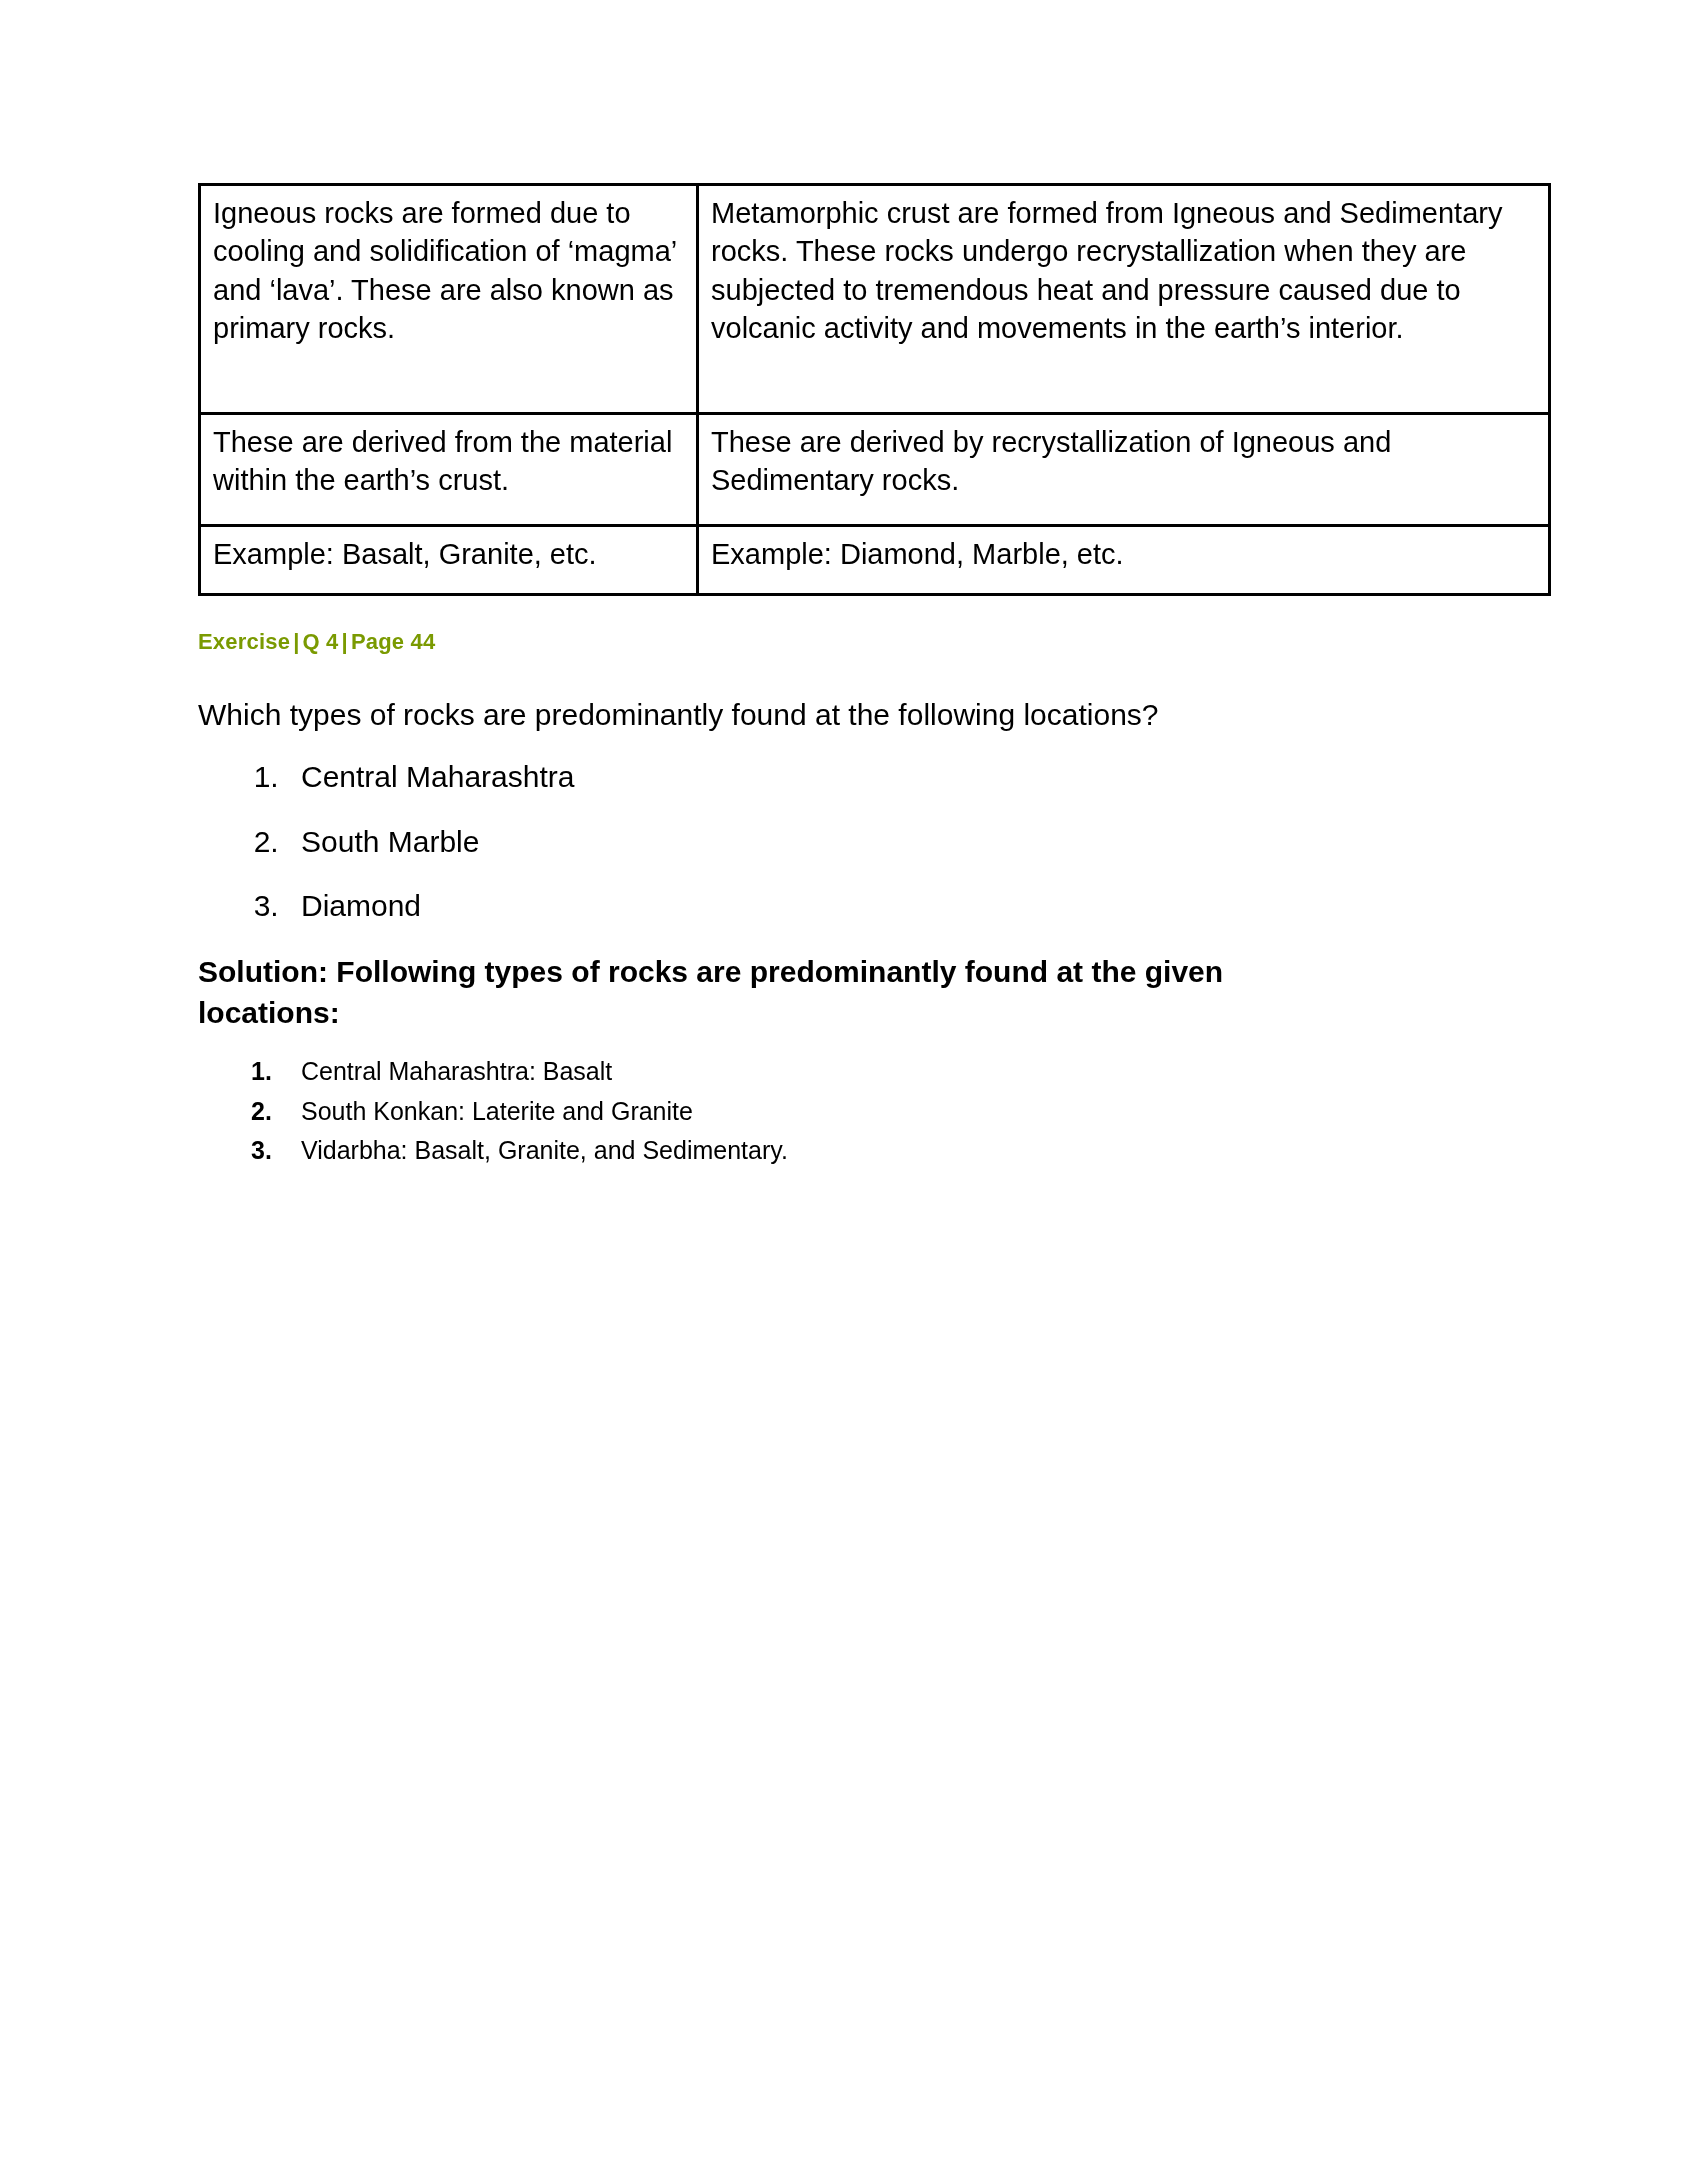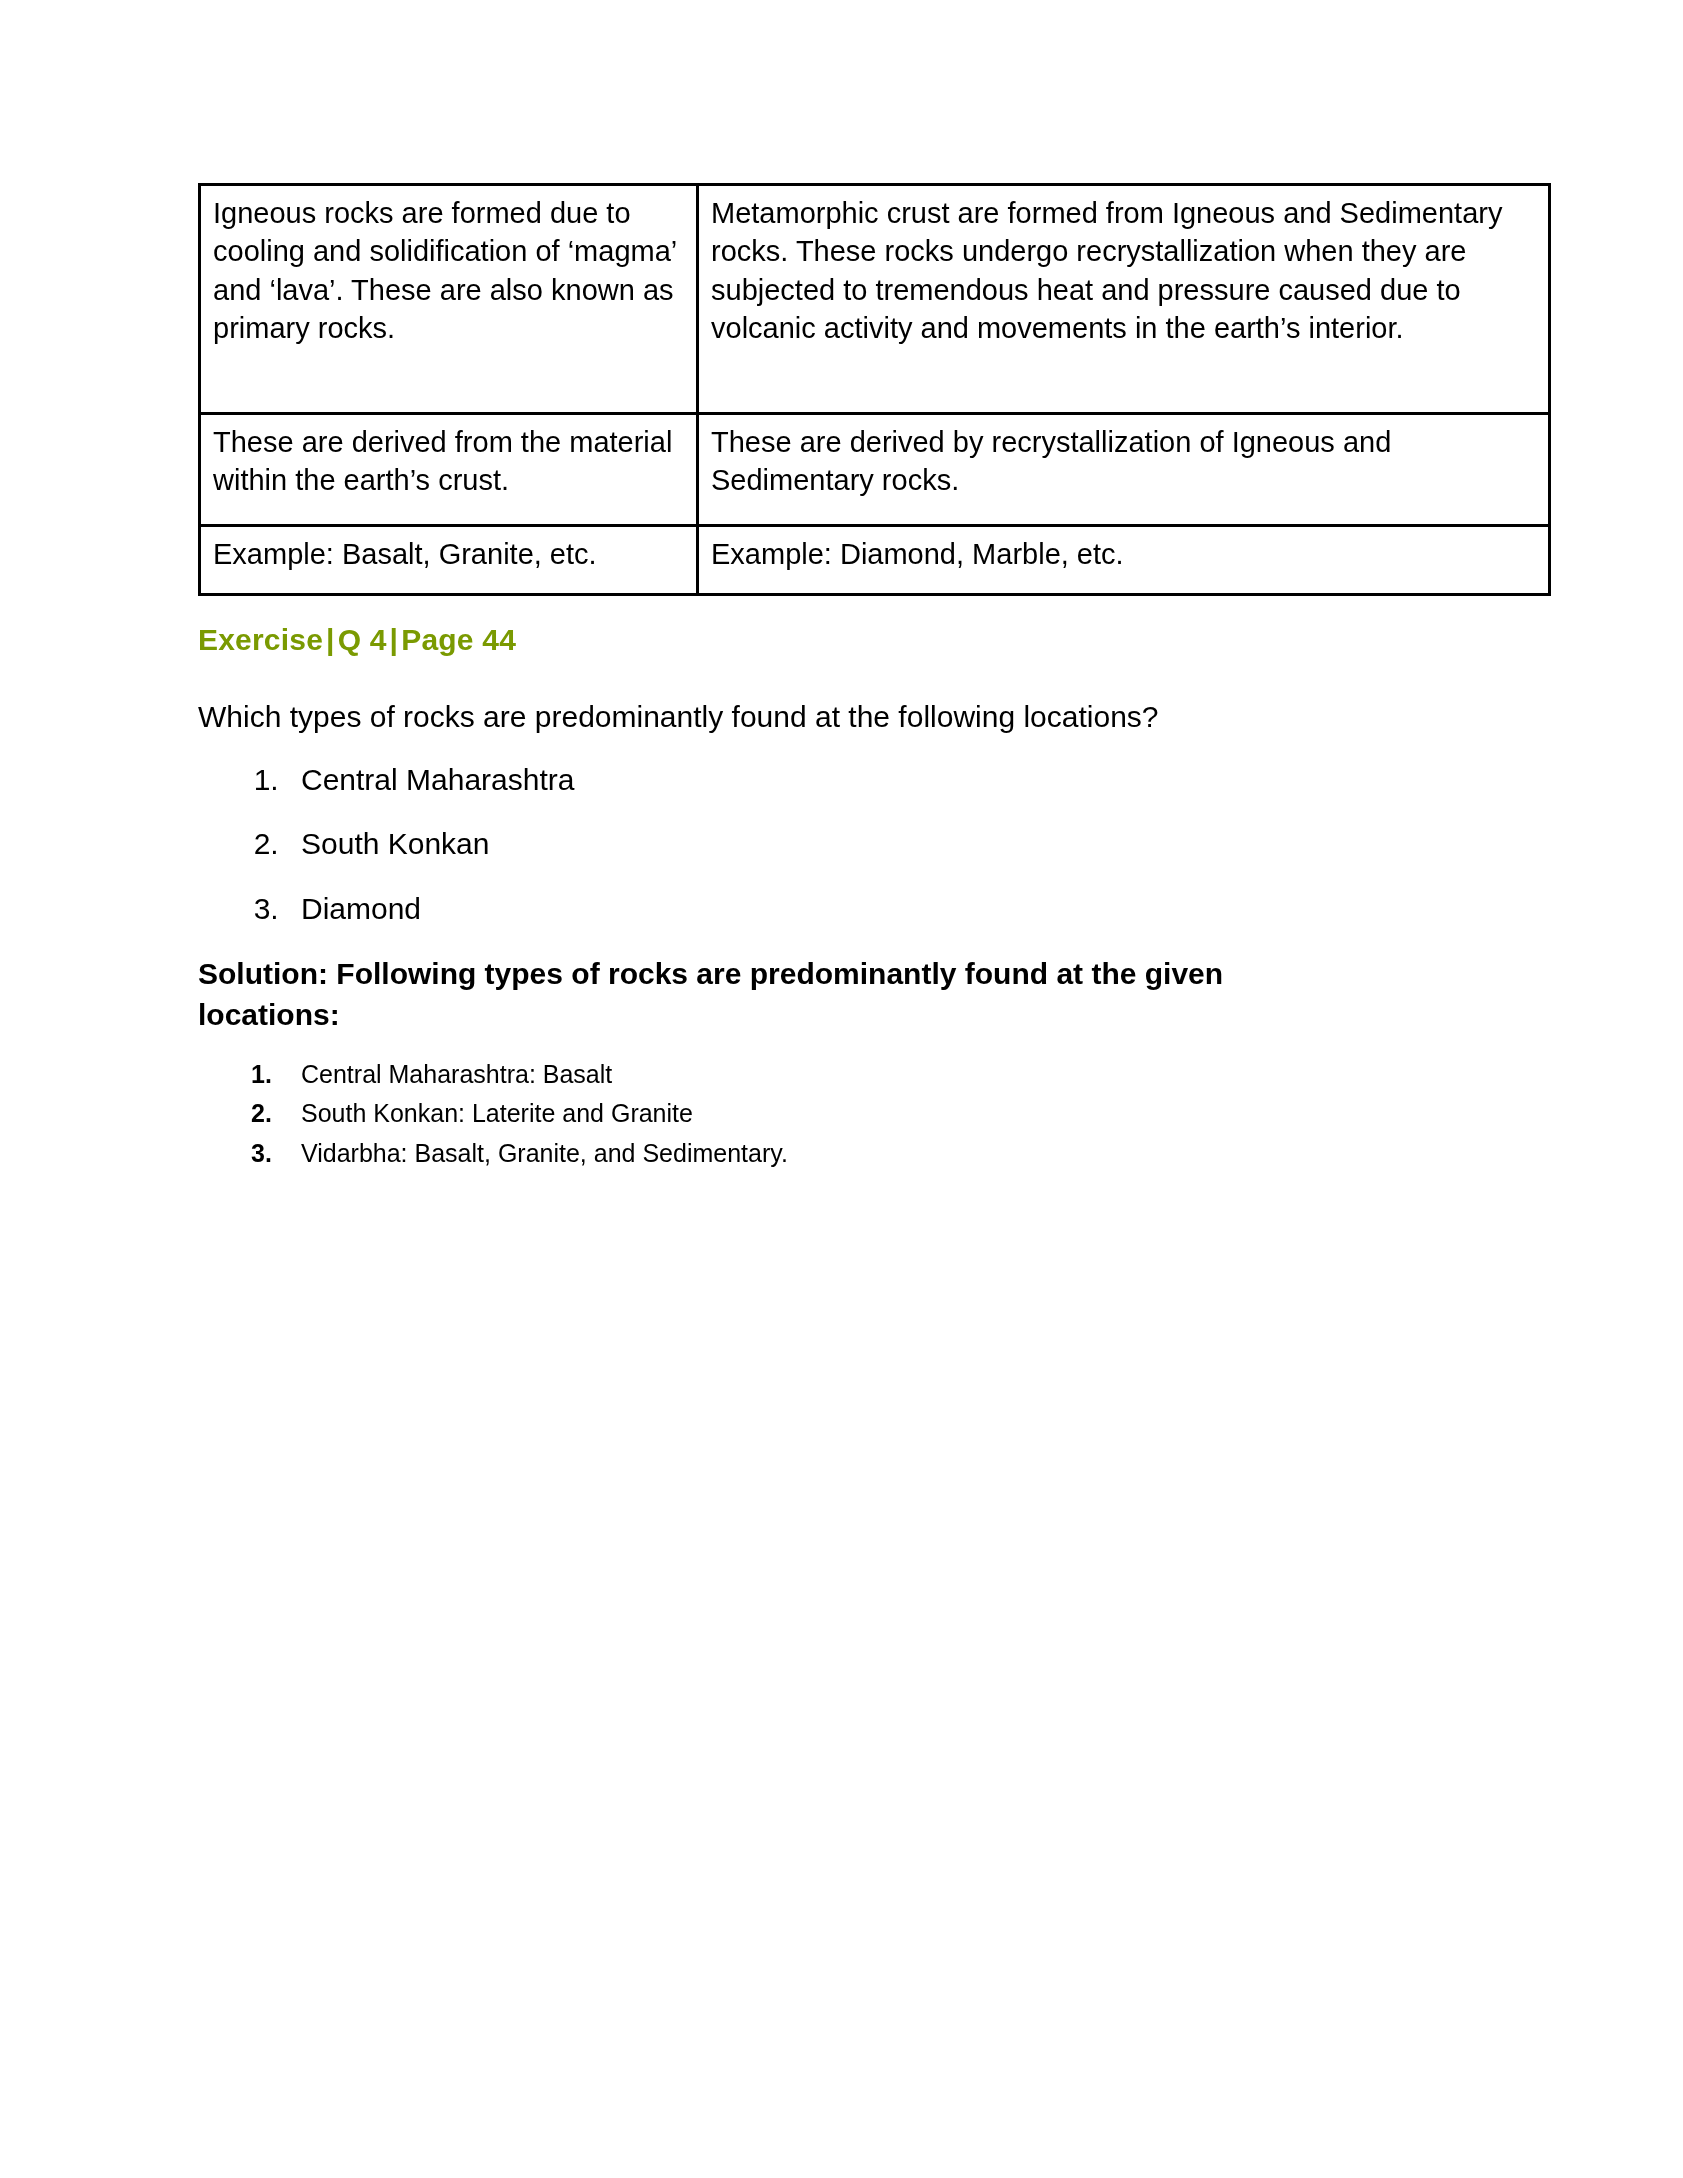--- a/index.html
+++ b/index.html
@@ -50,22 +50,22 @@
   table.compare col.c1 { width: 498px; }
   table.compare col.c2 { width: 852px; }
 
   td.tall-left   { height: 208px; }
   td.tall-right  { height: 208px; }
   td.mid         { height: 91px; }
   td.short       { height: 48px; }
 
   
   .exercise-heading {
-    margin-top: 24px;
-    font-size: 30px;
+    margin-top: 32px;
+    font-size: 22px;
     font-weight: bold;
     color: #7a9a01;
     letter-spacing: 0.2px;
     line-height: 1.3;
   }
   .exercise-heading .sep {
     color: #7a9a01;
     font-weight: bold;
     padding: 0 3px;
   }
@@ -153,21 +153,21 @@
     </table>
 
     <div class="exercise-heading">
       <span>Exercise</span><span class="sep">|</span><span>Q 4</span><span class="sep">|</span><span>Page 44</span>
     </div>
 
     <div class="question">Which types of rocks are predominantly found at the following locations?</div>
 
     <ol class="question-list">
       <li>Central Maharashtra</li>
-      <li>South Konkan</li>
+      <li>South Marble</li>
       <li>Diamond</li>
     </ol>
 
     <div class="solution">
       <span class="sol-label">Solution:</span>
       <span class="sol-text">Following types of rocks are predominantly found at the given locations:</span>
     </div>
 
     <ol class="answer-list">
       <li>Central Maharashtra: Basalt</li>

